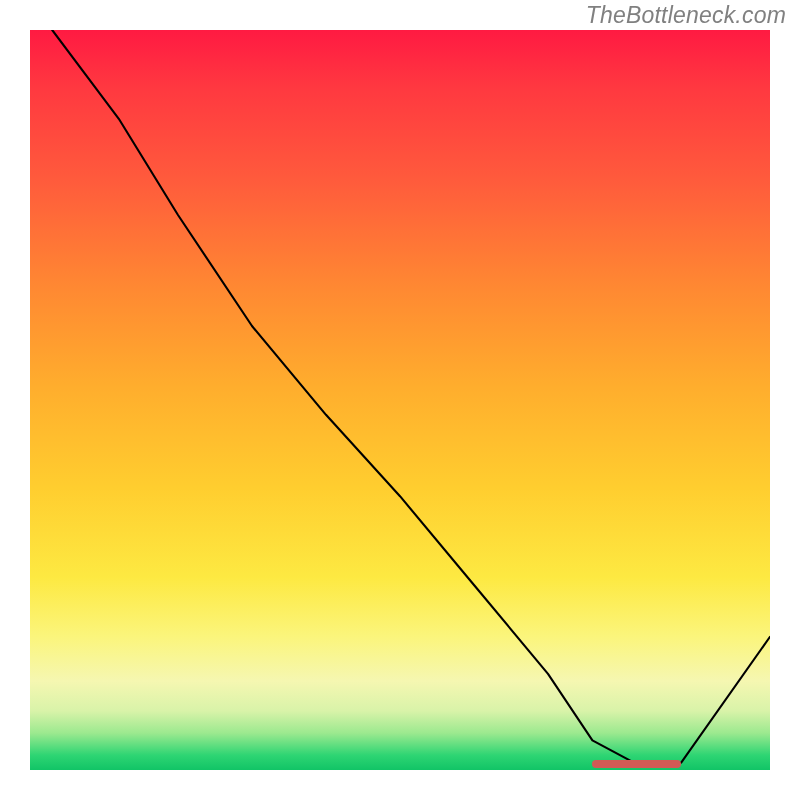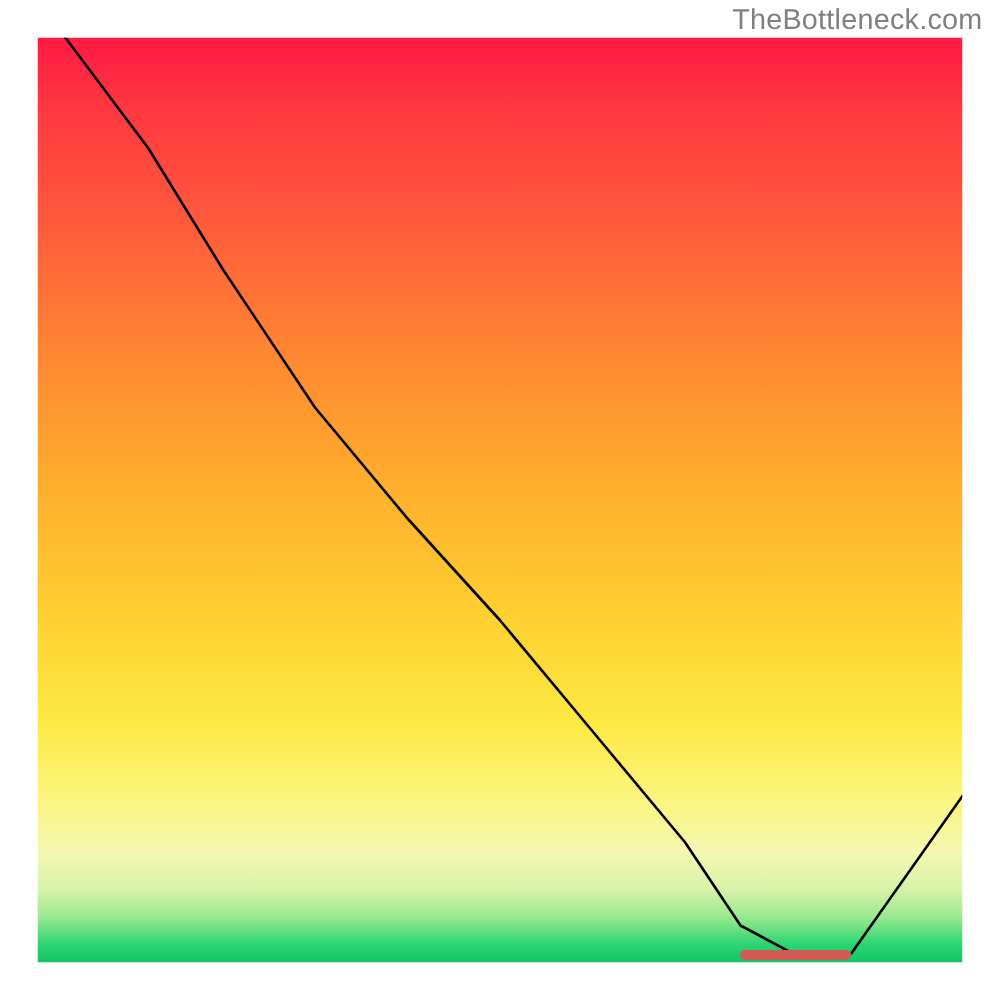--- a/index.html
+++ b/index.html
@@ -2,20 +2,21 @@
 <html><head>
 <meta charset="utf-8">
 <style>
   * { margin: 0; padding: 0; box-sizing: border-box; }
   html, body { width: 800px; height: 800px; overflow: hidden; background: #fff; }
   .stage {
     position: relative;
     width: 800px;
     height: 800px;
     background: #fff;
+    font-style: italic;
   }
   .watermark {
     position: absolute;
     top: 2px;
     right: 14px;
     font-family: Arial, Helvetica, sans-serif;
     font-size: 23px;
     color: #808080;
     letter-spacing: 0.2px;
   }

